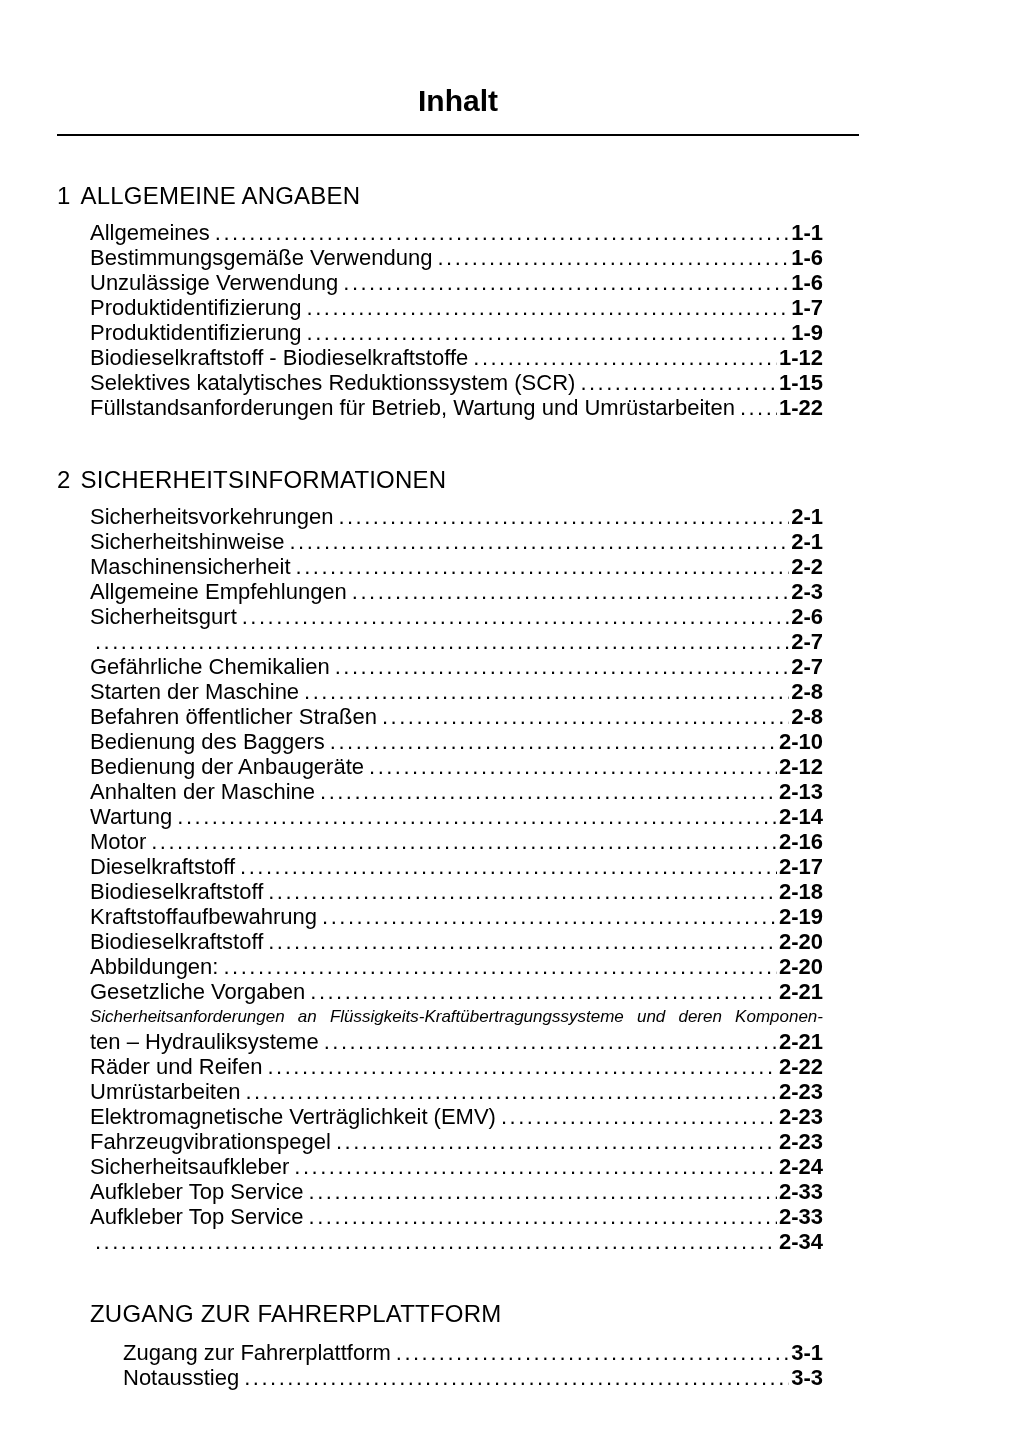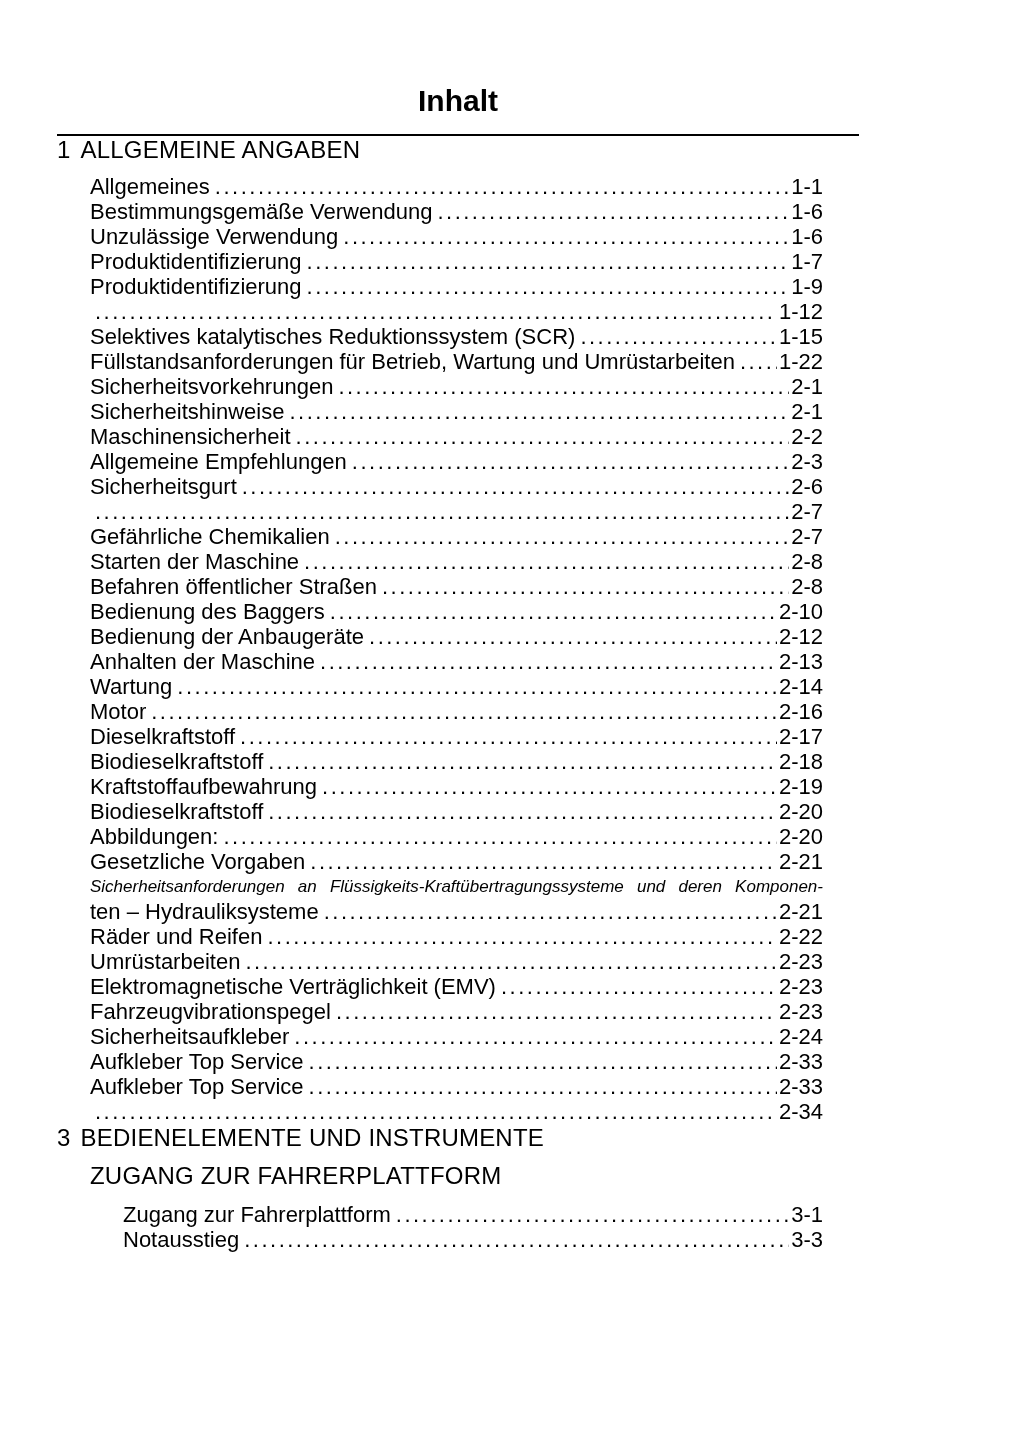--- a/index.html
+++ b/index.html
@@ -24,20 +24,21 @@
     text-align: center;
     margin: 0 0 16px 0;
   }
   .rule {
     border: none;
     border-top: 2px solid #000000;
     margin: 0;
     height: 0;
   }
   .toc-section {
+    margin-top: 46px;
   }
   .section-heading {
     font-size: 24px;
     font-weight: 400;
     letter-spacing: 0.2px;
     margin: 0 0 10px 0;
     white-space: nowrap;
   }
   .sec-num {
     margin-right: 10px;
@@ -68,20 +69,21 @@
   .dots {
     flex: 1 1 auto;
     overflow: hidden;
     white-space: nowrap;
     letter-spacing: 2.5px;
     margin: 0 2px 0 5px;
   }
   .entry-page {
     white-space: nowrap;
     text-align: right;
+    font-weight: bold;
   }
   .entry-preline {
     font-size: 17px;
     line-height: 25px;
     text-align: justify;
     text-align-last: justify;
     font-style: italic;
   }
 </style>
 </head>
@@ -113,36 +115,38 @@
             <span class="entry-title">Produktidentifizierung</span>
             <span class="dots">............................................................................................................................................................................................................................................................................................................</span>
             <span class="entry-page">1-7</span>
           </div>
           <div class="entry">
             <span class="entry-title">Produktidentifizierung</span>
             <span class="dots">............................................................................................................................................................................................................................................................................................................</span>
             <span class="entry-page">1-9</span>
           </div>
           <div class="entry">
+            <span class="entry-title">Biodieselkraftstoff - Biodieselkraftstoffe</span>
             <span class="dots">............................................................................................................................................................................................................................................................................................................</span>
             <span class="entry-page">1-12</span>
           </div>
           <div class="entry">
             <span class="entry-title">Selektives katalytisches Reduktionssystem (SCR)</span>
             <span class="dots">............................................................................................................................................................................................................................................................................................................</span>
             <span class="entry-page">1-15</span>
           </div>
           <div class="entry">
             <span class="entry-title">Füllstandsanforderungen für Betrieb, Wartung und Umrüstarbeiten</span>
             <span class="dots">............................................................................................................................................................................................................................................................................................................</span>
             <span class="entry-page">1-22</span>
           </div>
         </div>
       </section>
       <section class="toc-section">
+        <div class="section-heading"><span class="sec-num">2</span><span>SICHERHEITSINFORMATIONEN</span></div>
         <div class="entries">
           <div class="entry">
             <span class="entry-title">Sicherheitsvorkehrungen</span>
             <span class="dots">............................................................................................................................................................................................................................................................................................................</span>
             <span class="entry-page">2-1</span>
           </div>
           <div class="entry">
             <span class="entry-title">Sicherheitshinweise</span>
             <span class="dots">............................................................................................................................................................................................................................................................................................................</span>
             <span class="entry-page">2-1</span>
@@ -277,21 +281,20 @@
             <span class="dots">............................................................................................................................................................................................................................................................................................................</span>
             <span class="entry-page">2-33</span>
           </div>
           <div class="entry">
             <span class="dots">............................................................................................................................................................................................................................................................................................................</span>
             <span class="entry-page">2-34</span>
           </div>
         </div>
       </section>
       <section class="toc-section">
-        <div class="section-heading"><span class="sec-num">3</span><span>BEDIENELEMENTE UND INSTRUMENTE</span></div>
         <div class="sub-heading">ZUGANG ZUR FAHRERPLATTFORM</div>
         <div class="entries deep">
           <div class="entry">
             <span class="entry-title">Zugang zur Fahrerplattform</span>
             <span class="dots">............................................................................................................................................................................................................................................................................................................</span>
             <span class="entry-page">3-1</span>
           </div>
           <div class="entry">
             <span class="entry-title">Notausstieg</span>
             <span class="dots">............................................................................................................................................................................................................................................................................................................</span>

